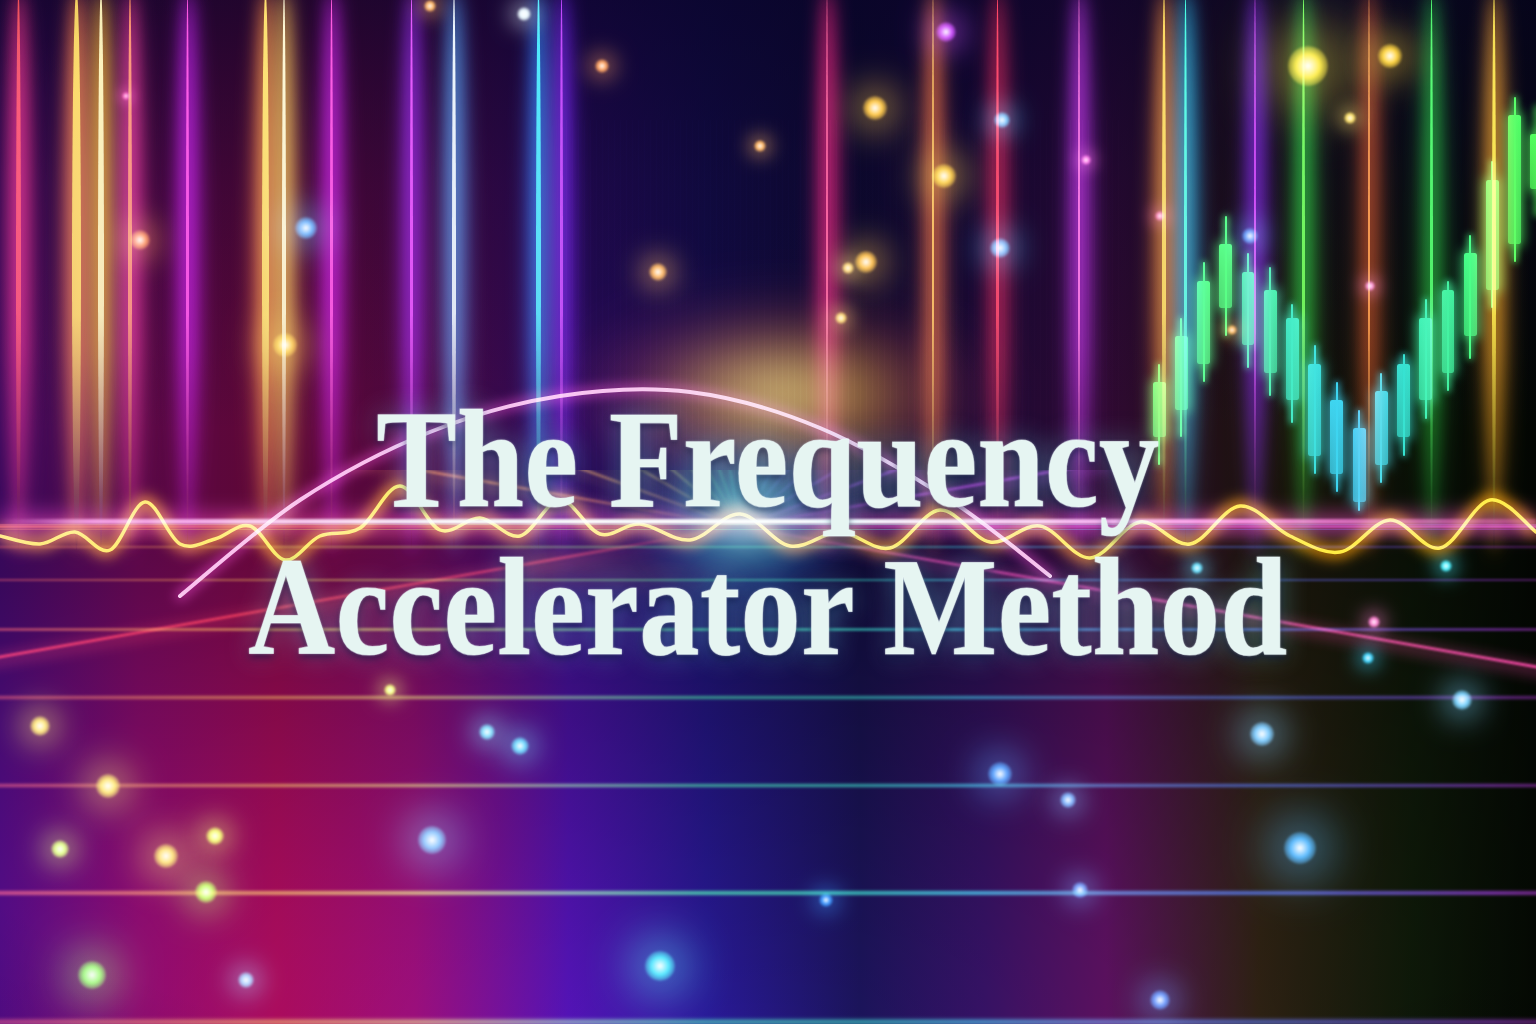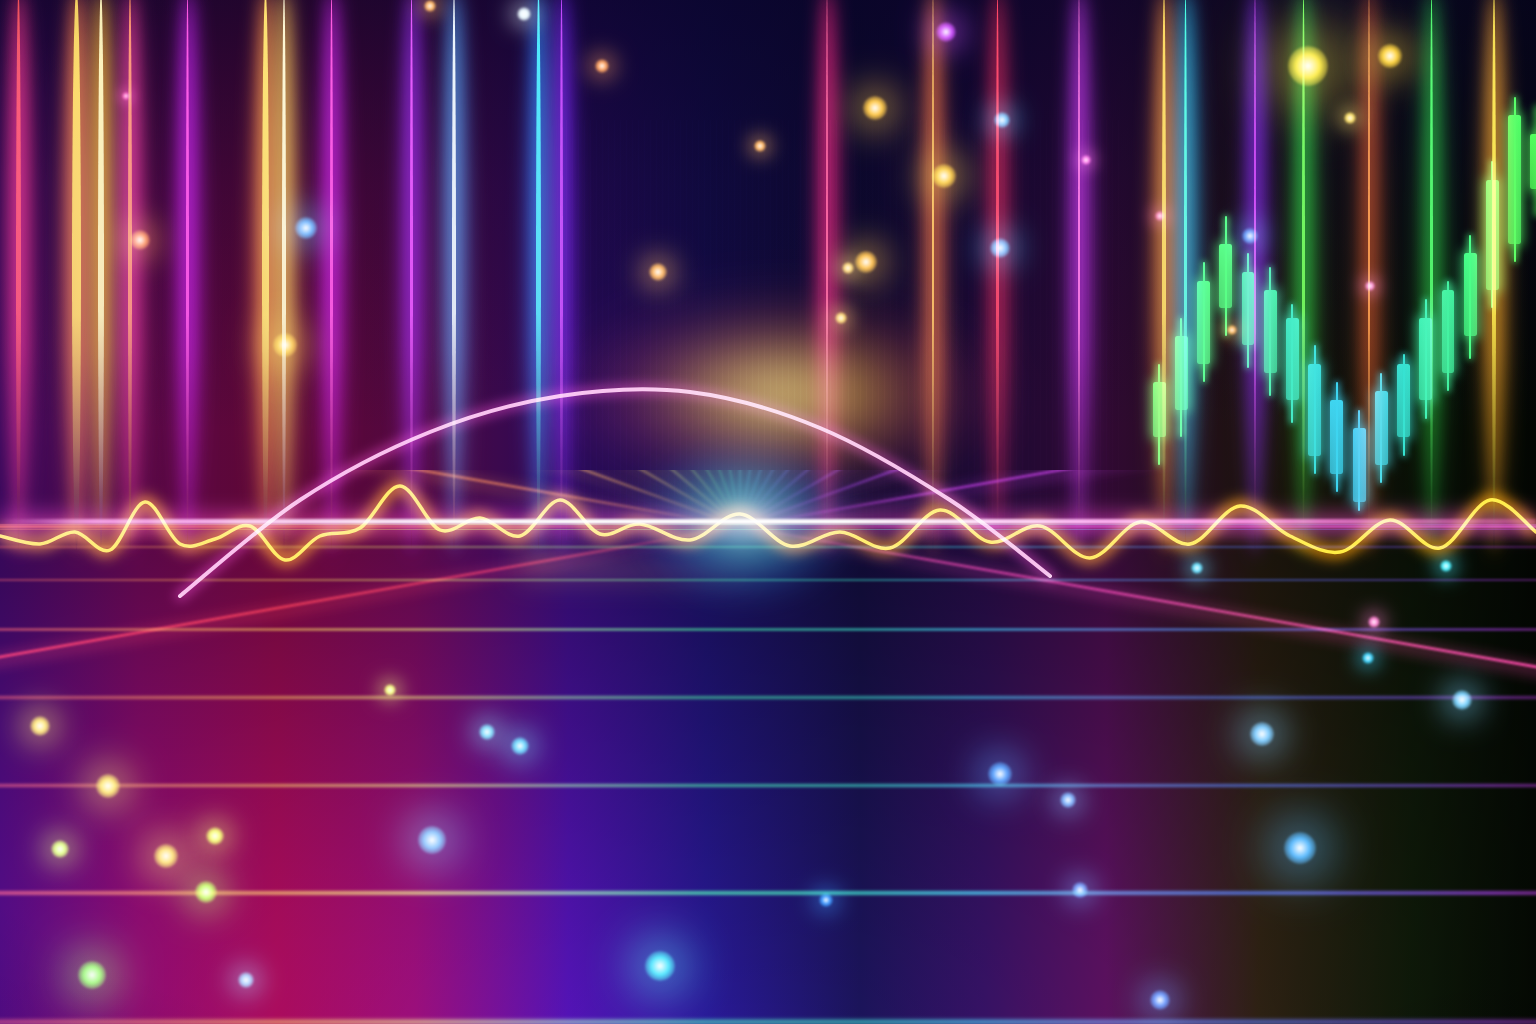--- a/index.html
+++ b/index.html
@@ -389,15 +389,19 @@
       <div class="dot" style="left: 1284px; top: 832px; width: 32px; height: 32px; background: radial-gradient(circle, rgb(255, 255, 255) 0%, rgb(70, 180, 255) 42%, rgba(70, 180, 255, 0) 100%); box-shadow: rgba(70, 180, 255, 0.533) 0px 0px 48px 14.4px; filter: blur(0.8px);"></div>
       <div class="dot" style="left: 1250px; top: 722px; width: 24px; height: 24px; background: radial-gradient(circle, rgb(255, 255, 255) 0%, rgb(110, 200, 255) 42%, rgba(110, 200, 255, 0) 100%); box-shadow: rgba(110, 200, 255, 0.533) 0px 0px 36px 10.8px; filter: blur(0.8px);"></div>
       <div class="dot" style="left: 1452px; top: 690px; width: 20px; height: 20px; background: radial-gradient(circle, rgb(255, 255, 255) 0%, rgb(122, 210, 255) 42%, rgba(122, 210, 255, 0) 100%); box-shadow: rgba(122, 210, 255, 0.533) 0px 0px 30px 9px; filter: blur(0.8px);"></div>
       <div class="dot" style="left: 1072px; top: 882px; width: 16px; height: 16px; background: radial-gradient(circle, rgb(255, 255, 255) 0%, rgb(70, 160, 255) 42%, rgba(70, 160, 255, 0) 100%); box-shadow: rgba(70, 160, 255, 0.533) 0px 0px 24px 7.2px; filter: blur(0.8px);"></div>
       <div class="dot" style="left: 1150px; top: 990px; width: 20px; height: 20px; background: radial-gradient(circle, rgb(255, 255, 255) 0%, rgb(60, 150, 255) 42%, rgba(60, 150, 255, 0) 100%); box-shadow: rgba(60, 150, 255, 0.533) 0px 0px 30px 9px; filter: blur(0.8px);"></div>
       <div class="dot" style="left: 819px; top: 893px; width: 14px; height: 14px; background: radial-gradient(circle, rgb(255, 255, 255) 0%, rgb(40, 144, 255) 42%, rgba(40, 144, 255, 0) 100%); box-shadow: rgba(40, 144, 255, 0.533) 0px 0px 21px 6.3px; filter: blur(0.8px);"></div>
       <div class="dot" style="left: 238px; top: 972px; width: 16px; height: 16px; background: radial-gradient(circle, rgb(255, 255, 255) 0%, rgb(50, 210, 255) 42%, rgba(50, 210, 255, 0) 100%); box-shadow: rgba(50, 210, 255, 0.533) 0px 0px 24px 7.2px; filter: blur(0.8px);"></div>
       <div class="dot" style="left: 384px; top: 684px; width: 12px; height: 12px; background: radial-gradient(circle, rgb(255, 255, 255) 0%, rgb(240, 255, 70) 42%, rgba(240, 255, 70, 0) 100%); box-shadow: rgba(240, 255, 70, 0.533) 0px 0px 18px 5.4px; filter: blur(0.8px);"></div>
     </div>
 
+  <h1 id="title">
+    <span id="line1">The Frequency</span>
+    <span id="line2">Accelerator Method</span>
+  </h1>
 
   <div class="layer" id="vig"></div>
 </div>
 
 </body></html>

